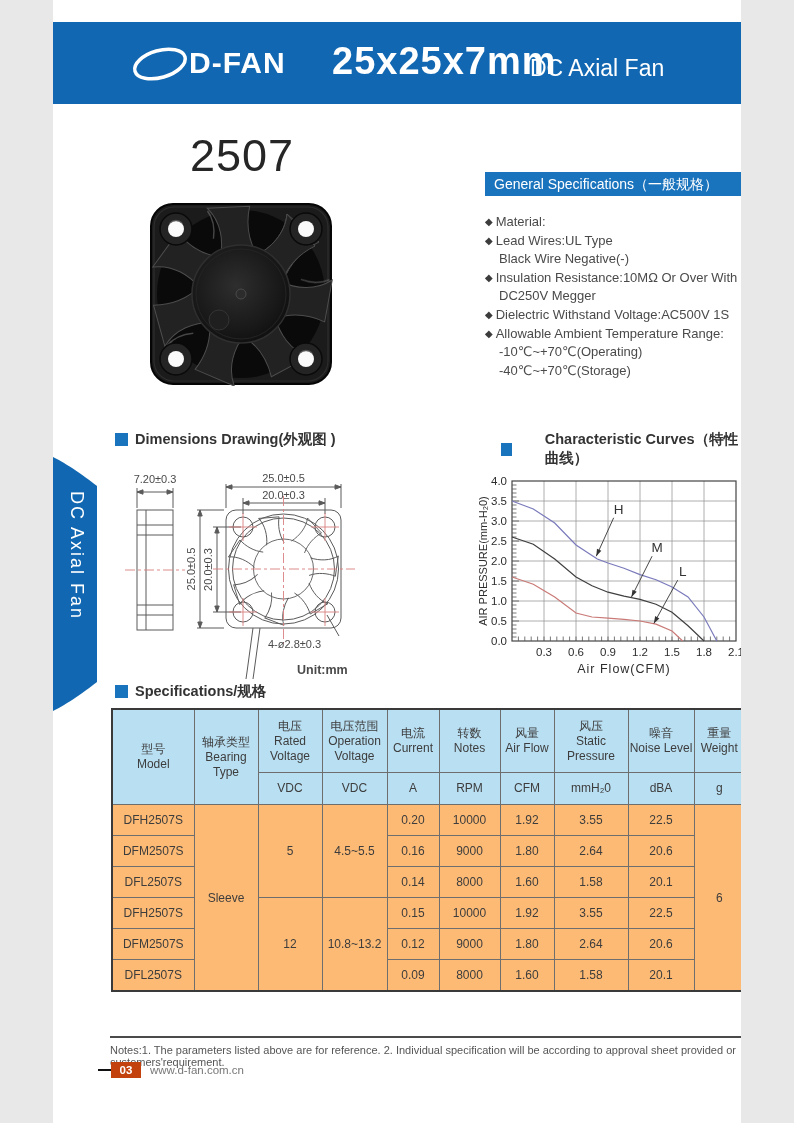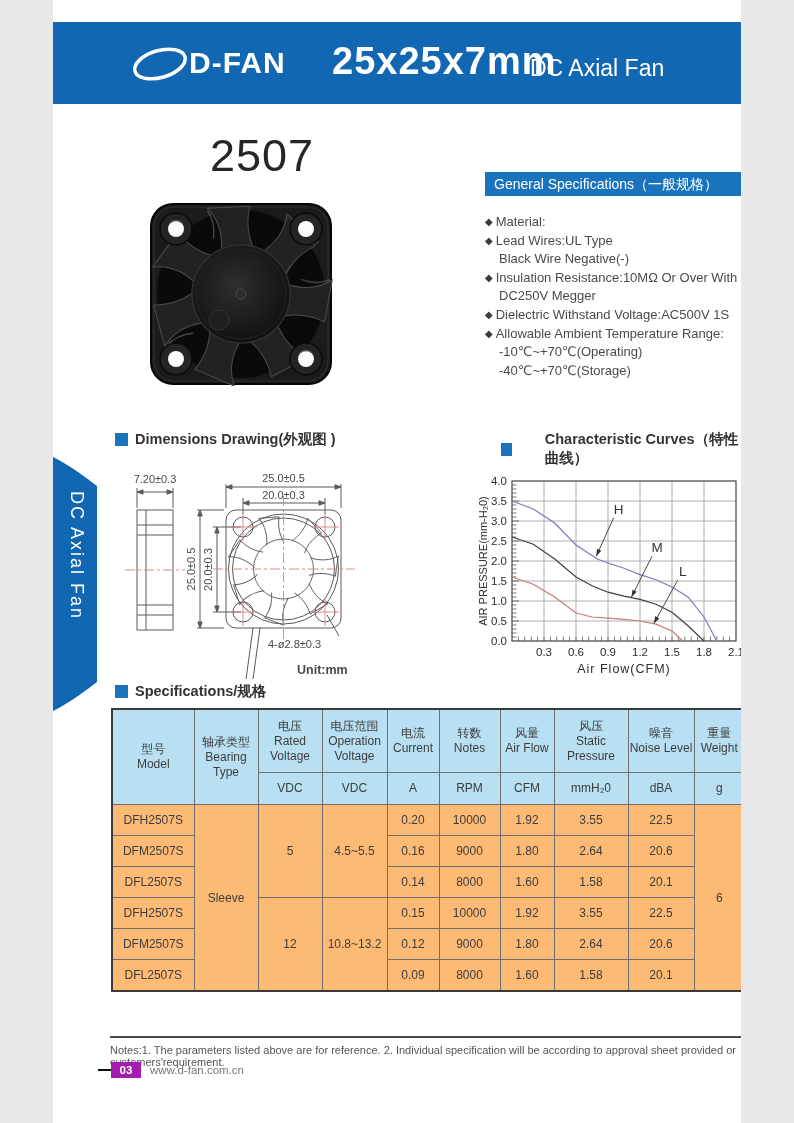--- a/index.html
+++ b/index.html
@@ -10,21 +10,21 @@
           display:flex;align-items:center;}
   .logo-wrap{position:absolute;left:76px;top:17px;width:150px;height:50px;display:flex;align-items:center;}
   .brand{position:absolute;left:136px;top:24px;color:#ffffff;font-size:30px;font-weight:bold;letter-spacing:1px;}
   .title-size{position:absolute;left:279px;top:18px;color:#ffffff;font-size:38px;font-weight:700;letter-spacing:1px;}
   .title-prod{position:absolute;left:477px;top:33px;color:#ffffff;font-size:23px;font-weight:400;}
   
   .side-tab{position:absolute;left:0;top:455px;width:44px;height:258px;}
   .side-tab-label{position:absolute;left:10px;top:36px;width:24px;height:186px;color:#ffffff;
       font-size:18px;writing-mode:vertical-rl;text-orientation:mixed;letter-spacing:2px;}
   
-  .model-no{position:absolute;left:137px;top:130px;font-size:45px;color:#262626;letter-spacing:1px;margin-left:20px;}
+  .model-no{position:absolute;left:137px;top:130px;font-size:45px;color:#262626;letter-spacing:1px;}
   .fan-photo{position:absolute;left:96px;top:202px;}
   
   .gs{position:absolute;left:432px;top:172px;width:276px;}
   .gs-bar{background:#1a73bd;color:#ffffff;font-size:14px;height:24px;line-height:24px;padding-left:9px;}
   .gs-list{margin-top:17px;font-size:13px;color:#4a4a4a;}
   .gs-line{line-height:18.6px;white-space:nowrap;}
   .gs-line .dia{font-size:10px;margin-right:3px;vertical-align:1px;color:#3c3c3c;}
   .gs-line.cont{padding-left:14px;}
   
   .section-title{position:absolute;font-size:14.5px;color:#333;font-weight:600;display:flex;align-items:center;}
@@ -36,21 +36,21 @@
   table.spec{border:2px solid #3a3a3a;}
   table.spec thead th{background:#b9dff2;font-weight:400;line-height:15px;}
   table.spec thead tr.names th{height:62px;}
   table.spec thead tr.units th{height:31px;}
   table.spec tbody td{height:30px;background:#fdba74;}
   table.spec tbody td.model{text-align:center;}
   
   .notes-rule{position:absolute;left:57px;top:1036px;width:682px;height:2px;background:#4a4a4a;}
   .notes{position:absolute;left:57px;top:1044px;width:700px;font-size:11px;color:#555;}
   .page-dash{position:absolute;left:45px;top:1069px;width:13px;height:2px;background:#111;}
-  .page-badge{position:absolute;left:58px;top:1062px;width:30px;height:16px;background:#a21caf;color:#fff;
+  .page-badge{position:absolute;left:58px;top:1062px;width:30px;height:16px;background:#c2410c;color:#fff;
       font-size:11.5px;font-weight:bold;text-align:center;line-height:16px;}
   .site{position:absolute;left:97px;top:1064px;font-size:11.5px;color:#777;}
   svg text{font-family:"Liberation Sans","DejaVu Sans",sans-serif;}
 </style>
 </head>
 <body>
 
 <div class="page">
 
   <div class="banner">

